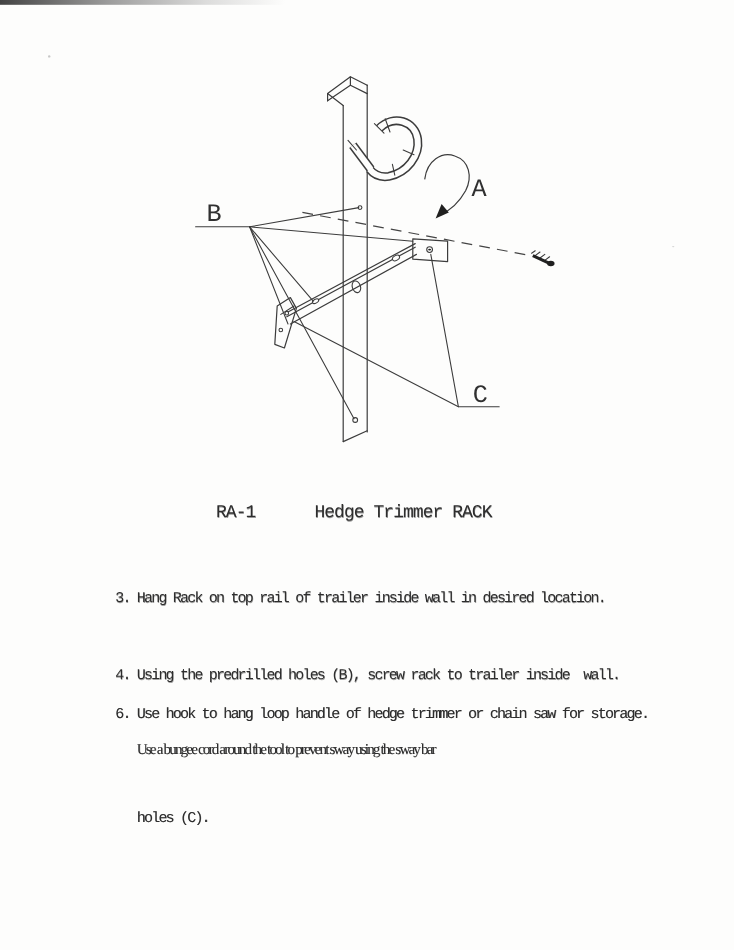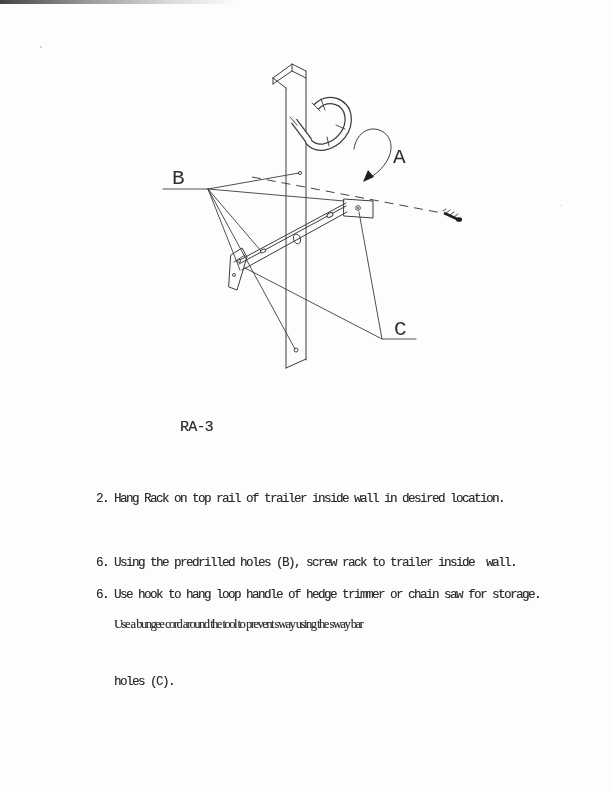--- a/index.html
+++ b/index.html
@@ -131,22 +131,23 @@
       <path class="ln thin" d="M416,339 L382,339 L359,212"></path>
       <path class="ln thin" d="M382,339 L245,268"></path>
     </g>
 
     <text class="dlabel" x="172" y="184">B</text>
     <text class="dlabel" x="393" y="163">A</text>
     <text class="dlabel" x="394" y="335">C</text>
   </svg>
 
   <div class="title-line">
-    <span class="title-code">RA-3</span>
+    <span class="title-code">RA-1</span>
+    <span class="title-name">Hedge Trimmer RACK</span>
   </div>
 
-  <div class="ins num l1">2. Hang Rack on top rail of trailer inside wall in desired location.</div>
-  <div class="ins num l3">6. Using the predrilled holes (B), screw rack to trailer inside  wall.</div>
+  <div class="ins num l1">3. Hang Rack on top rail of trailer inside wall in desired location.</div>
+  <div class="ins num l3">4. Using the predrilled holes (B), screw rack to trailer inside  wall.</div>
   <div class="ins num l4">6. Use hook to hang loop handle of hedge trimmer or chain saw for storage.</div>
   <div class="ins cont l5">Use a bungee cord around the tool to prevent sway using the sway bar</div>
   <div class="ins cont l6">holes (C).</div>
 
 </div>
 
 </body></html>

